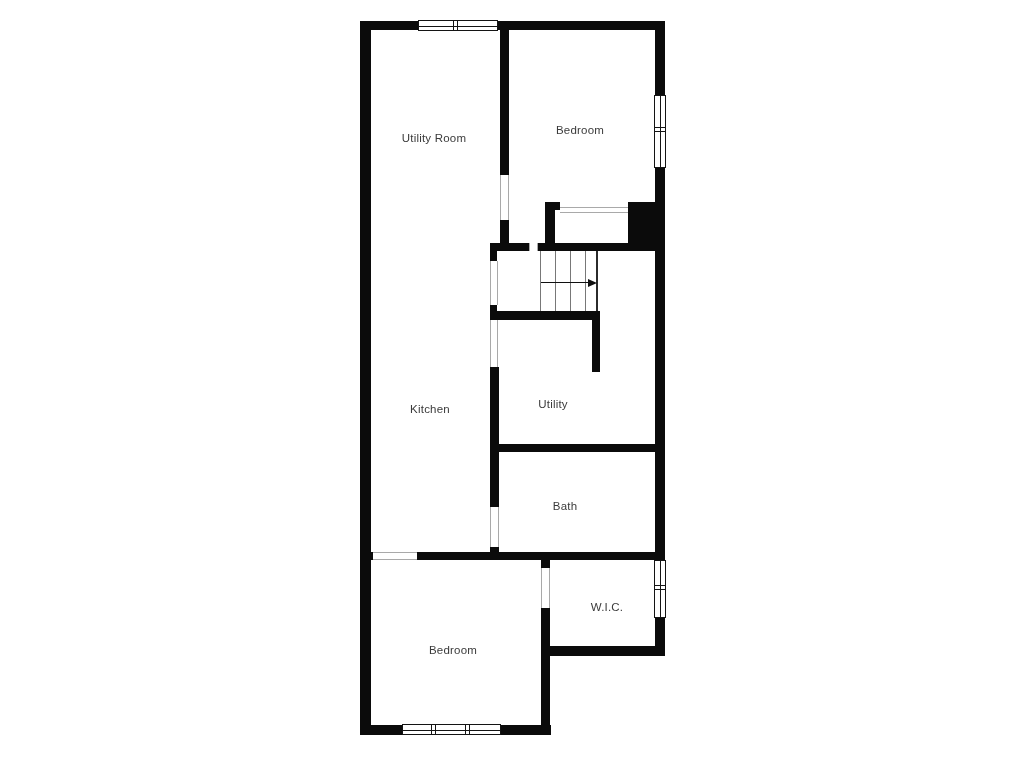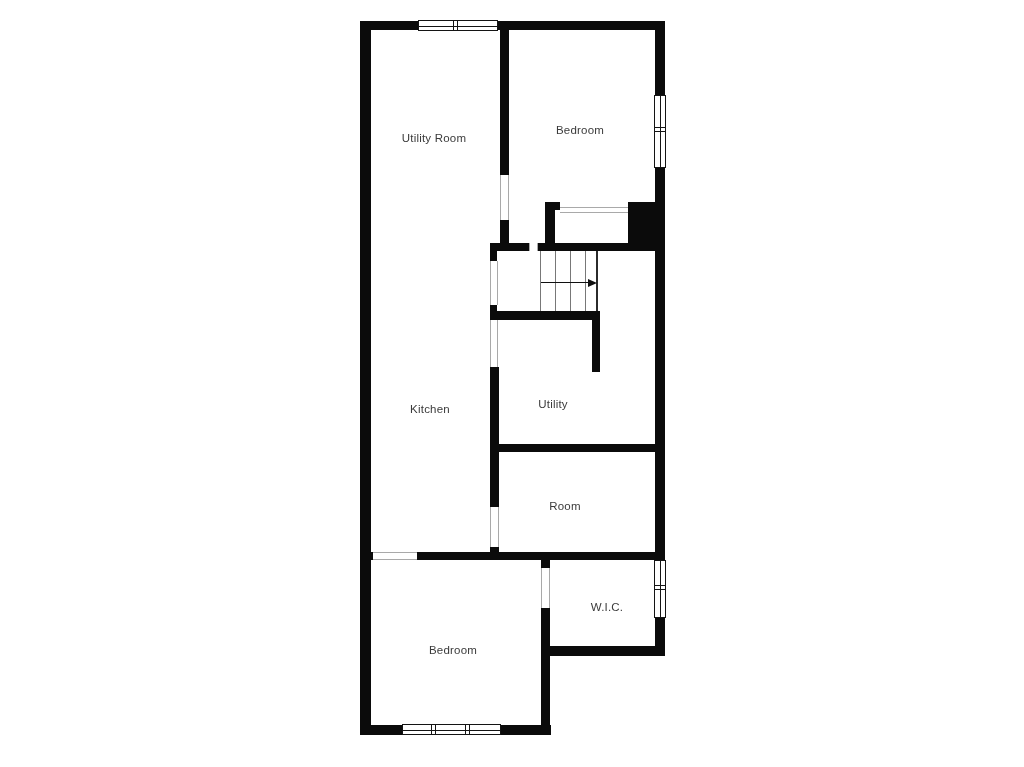--- a/index.html
+++ b/index.html
@@ -93,16 +93,16 @@
     <div class="tread" style="left: 555px; top: 251px; height: 60px;"></div>
     <div class="tread" style="left: 570px; top: 251px; height: 60px;"></div>
     <div class="tread" style="left: 585px; top: 251px; height: 60px;"></div>
     <div class="stair-edge" style="left: 596px; top: 251px; height: 60px;"></div>
     <div class="arrow-line" style="left: 541px; top: 282px; width: 48px;"></div>
     <div class="arrow-head" style="left: 588px; top: 279px; width: 0px; height: 0px;"></div>
     <div class="room-label" style="left: 434px; top: 139px;">Utility Room</div>
     <div class="room-label" style="left: 580px; top: 131px;">Bedroom</div>
     <div class="room-label" style="left: 430px; top: 410px;">Kitchen</div>
     <div class="room-label" style="left: 553px; top: 405px;">Utility</div>
-    <div class="room-label" style="left: 565px; top: 507px;">Room</div>
+    <div class="room-label" style="left: 565px; top: 507px;">Bath</div>
     <div class="room-label" style="left: 607px; top: 608px;">W.I.C.</div>
     <div class="room-label" style="left: 453px; top: 651px;">Bedroom</div>
   </div>
 
 </body></html>

